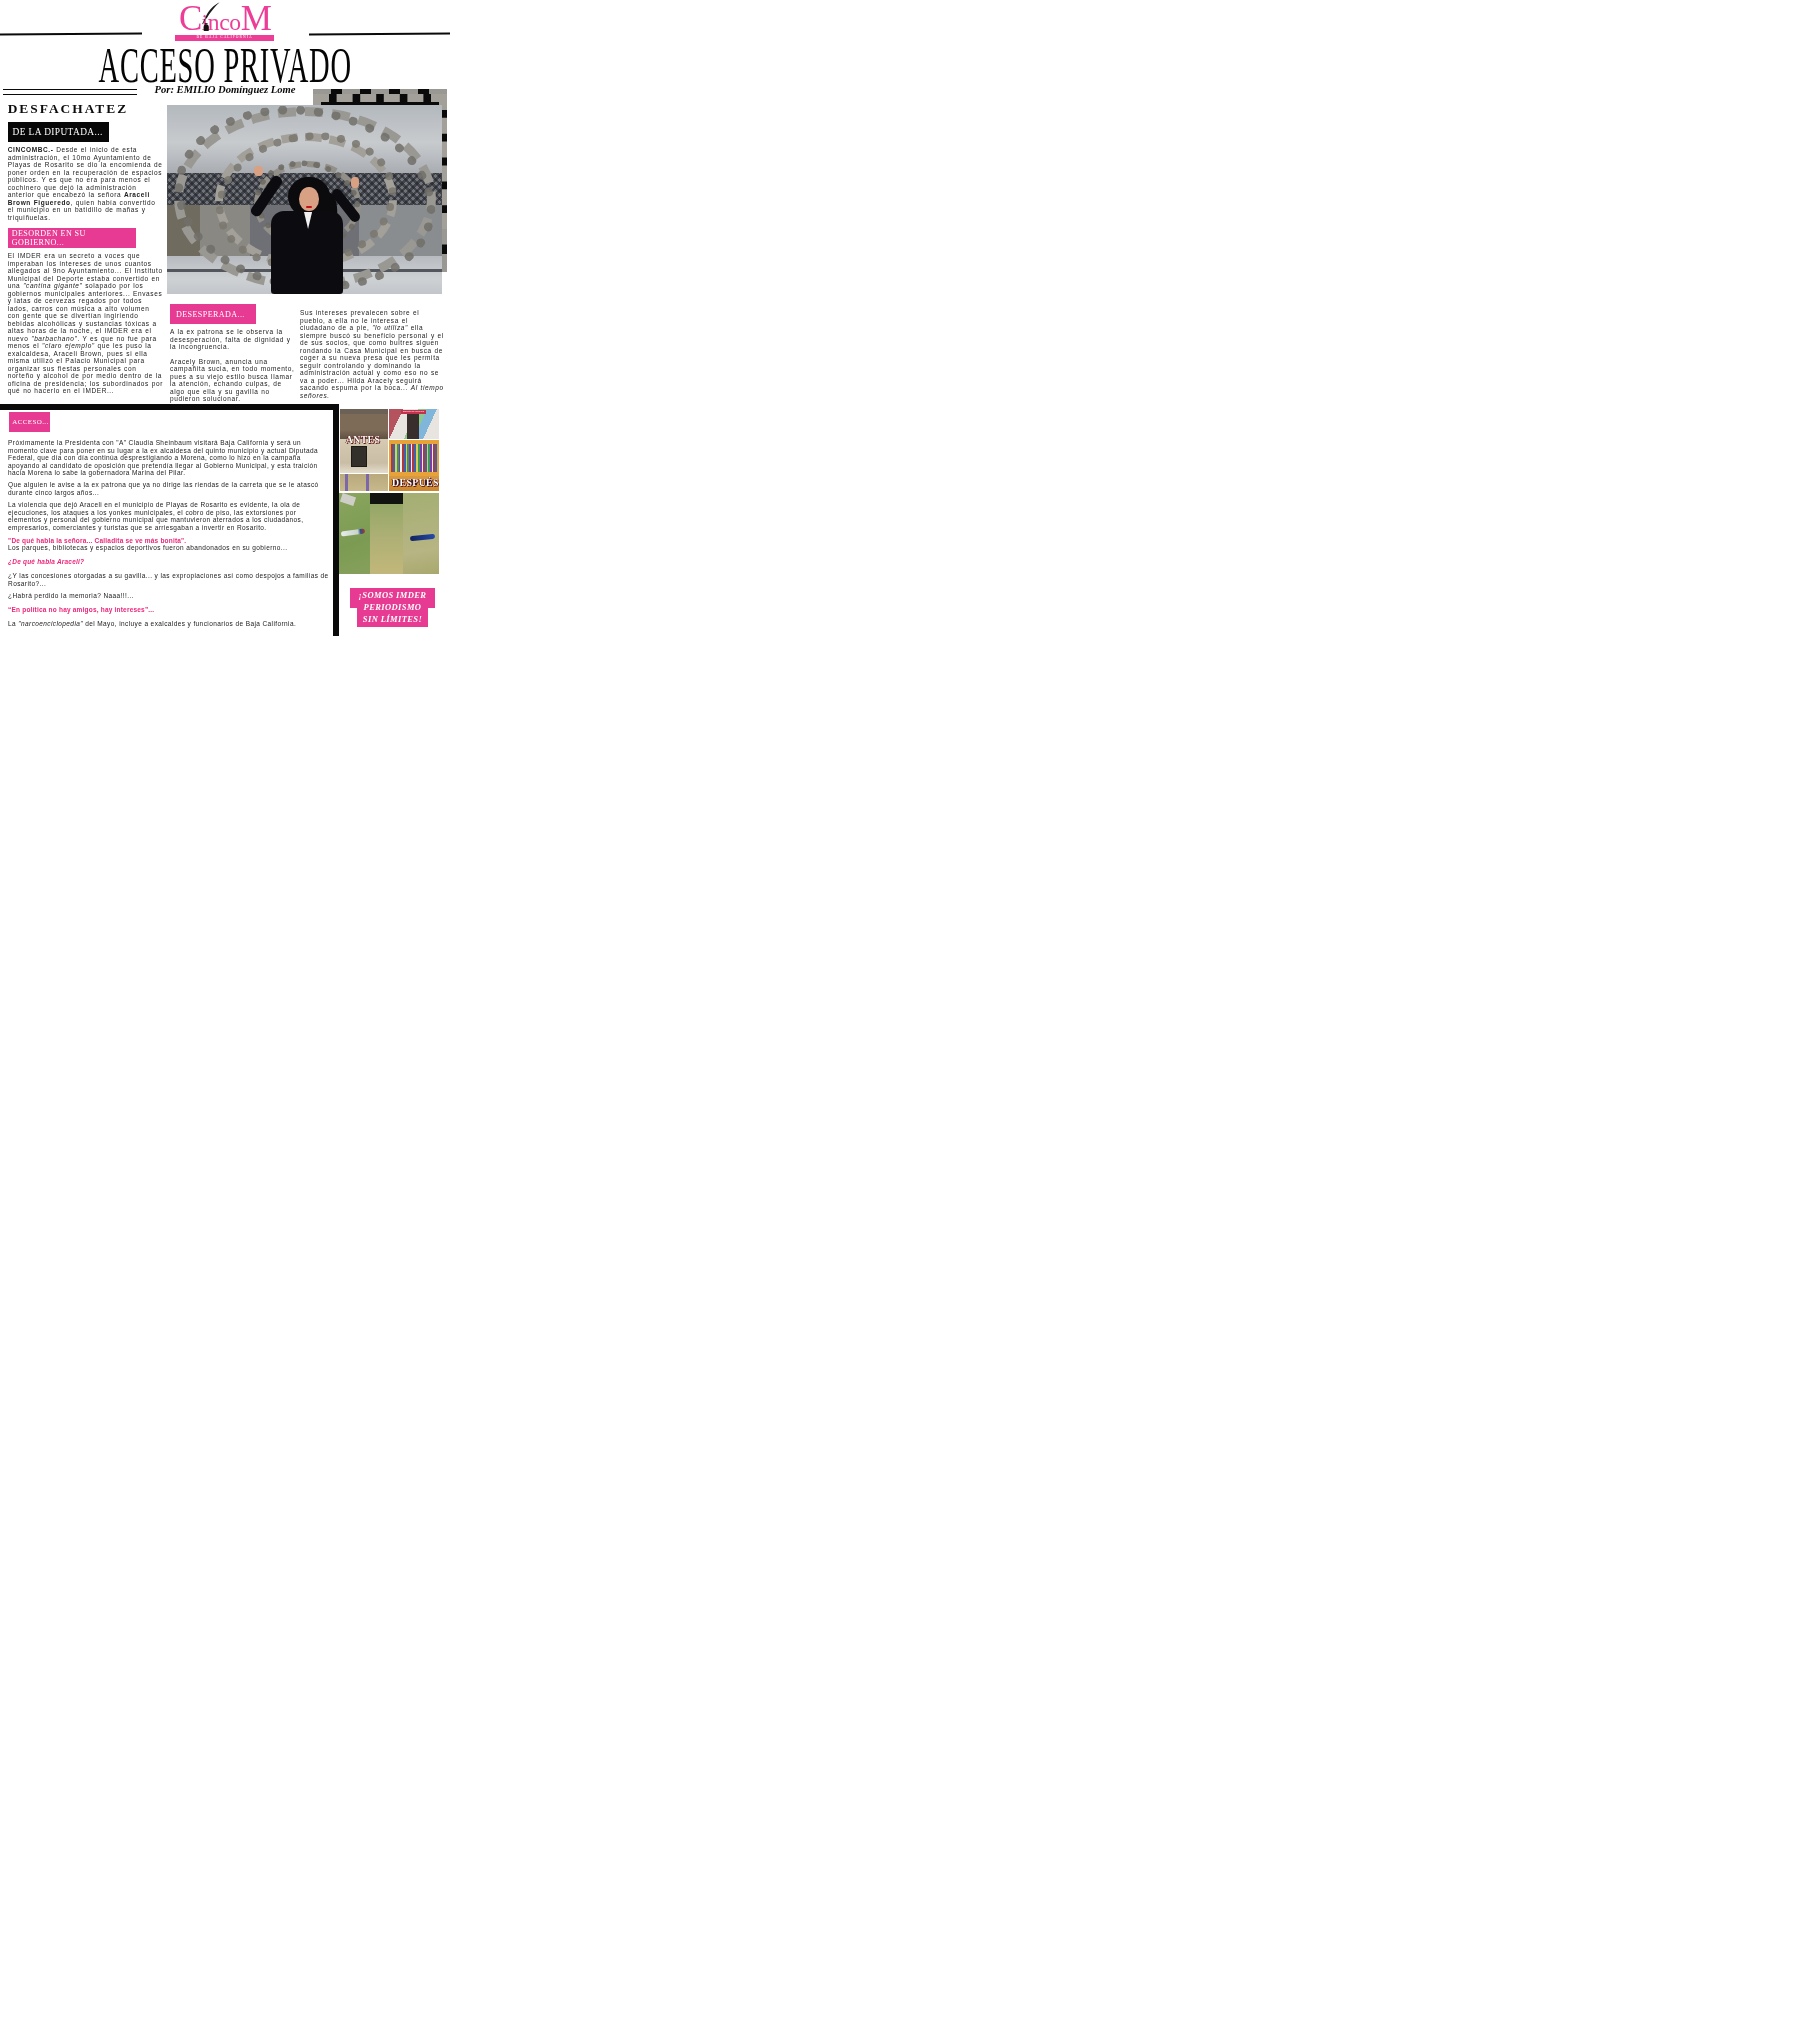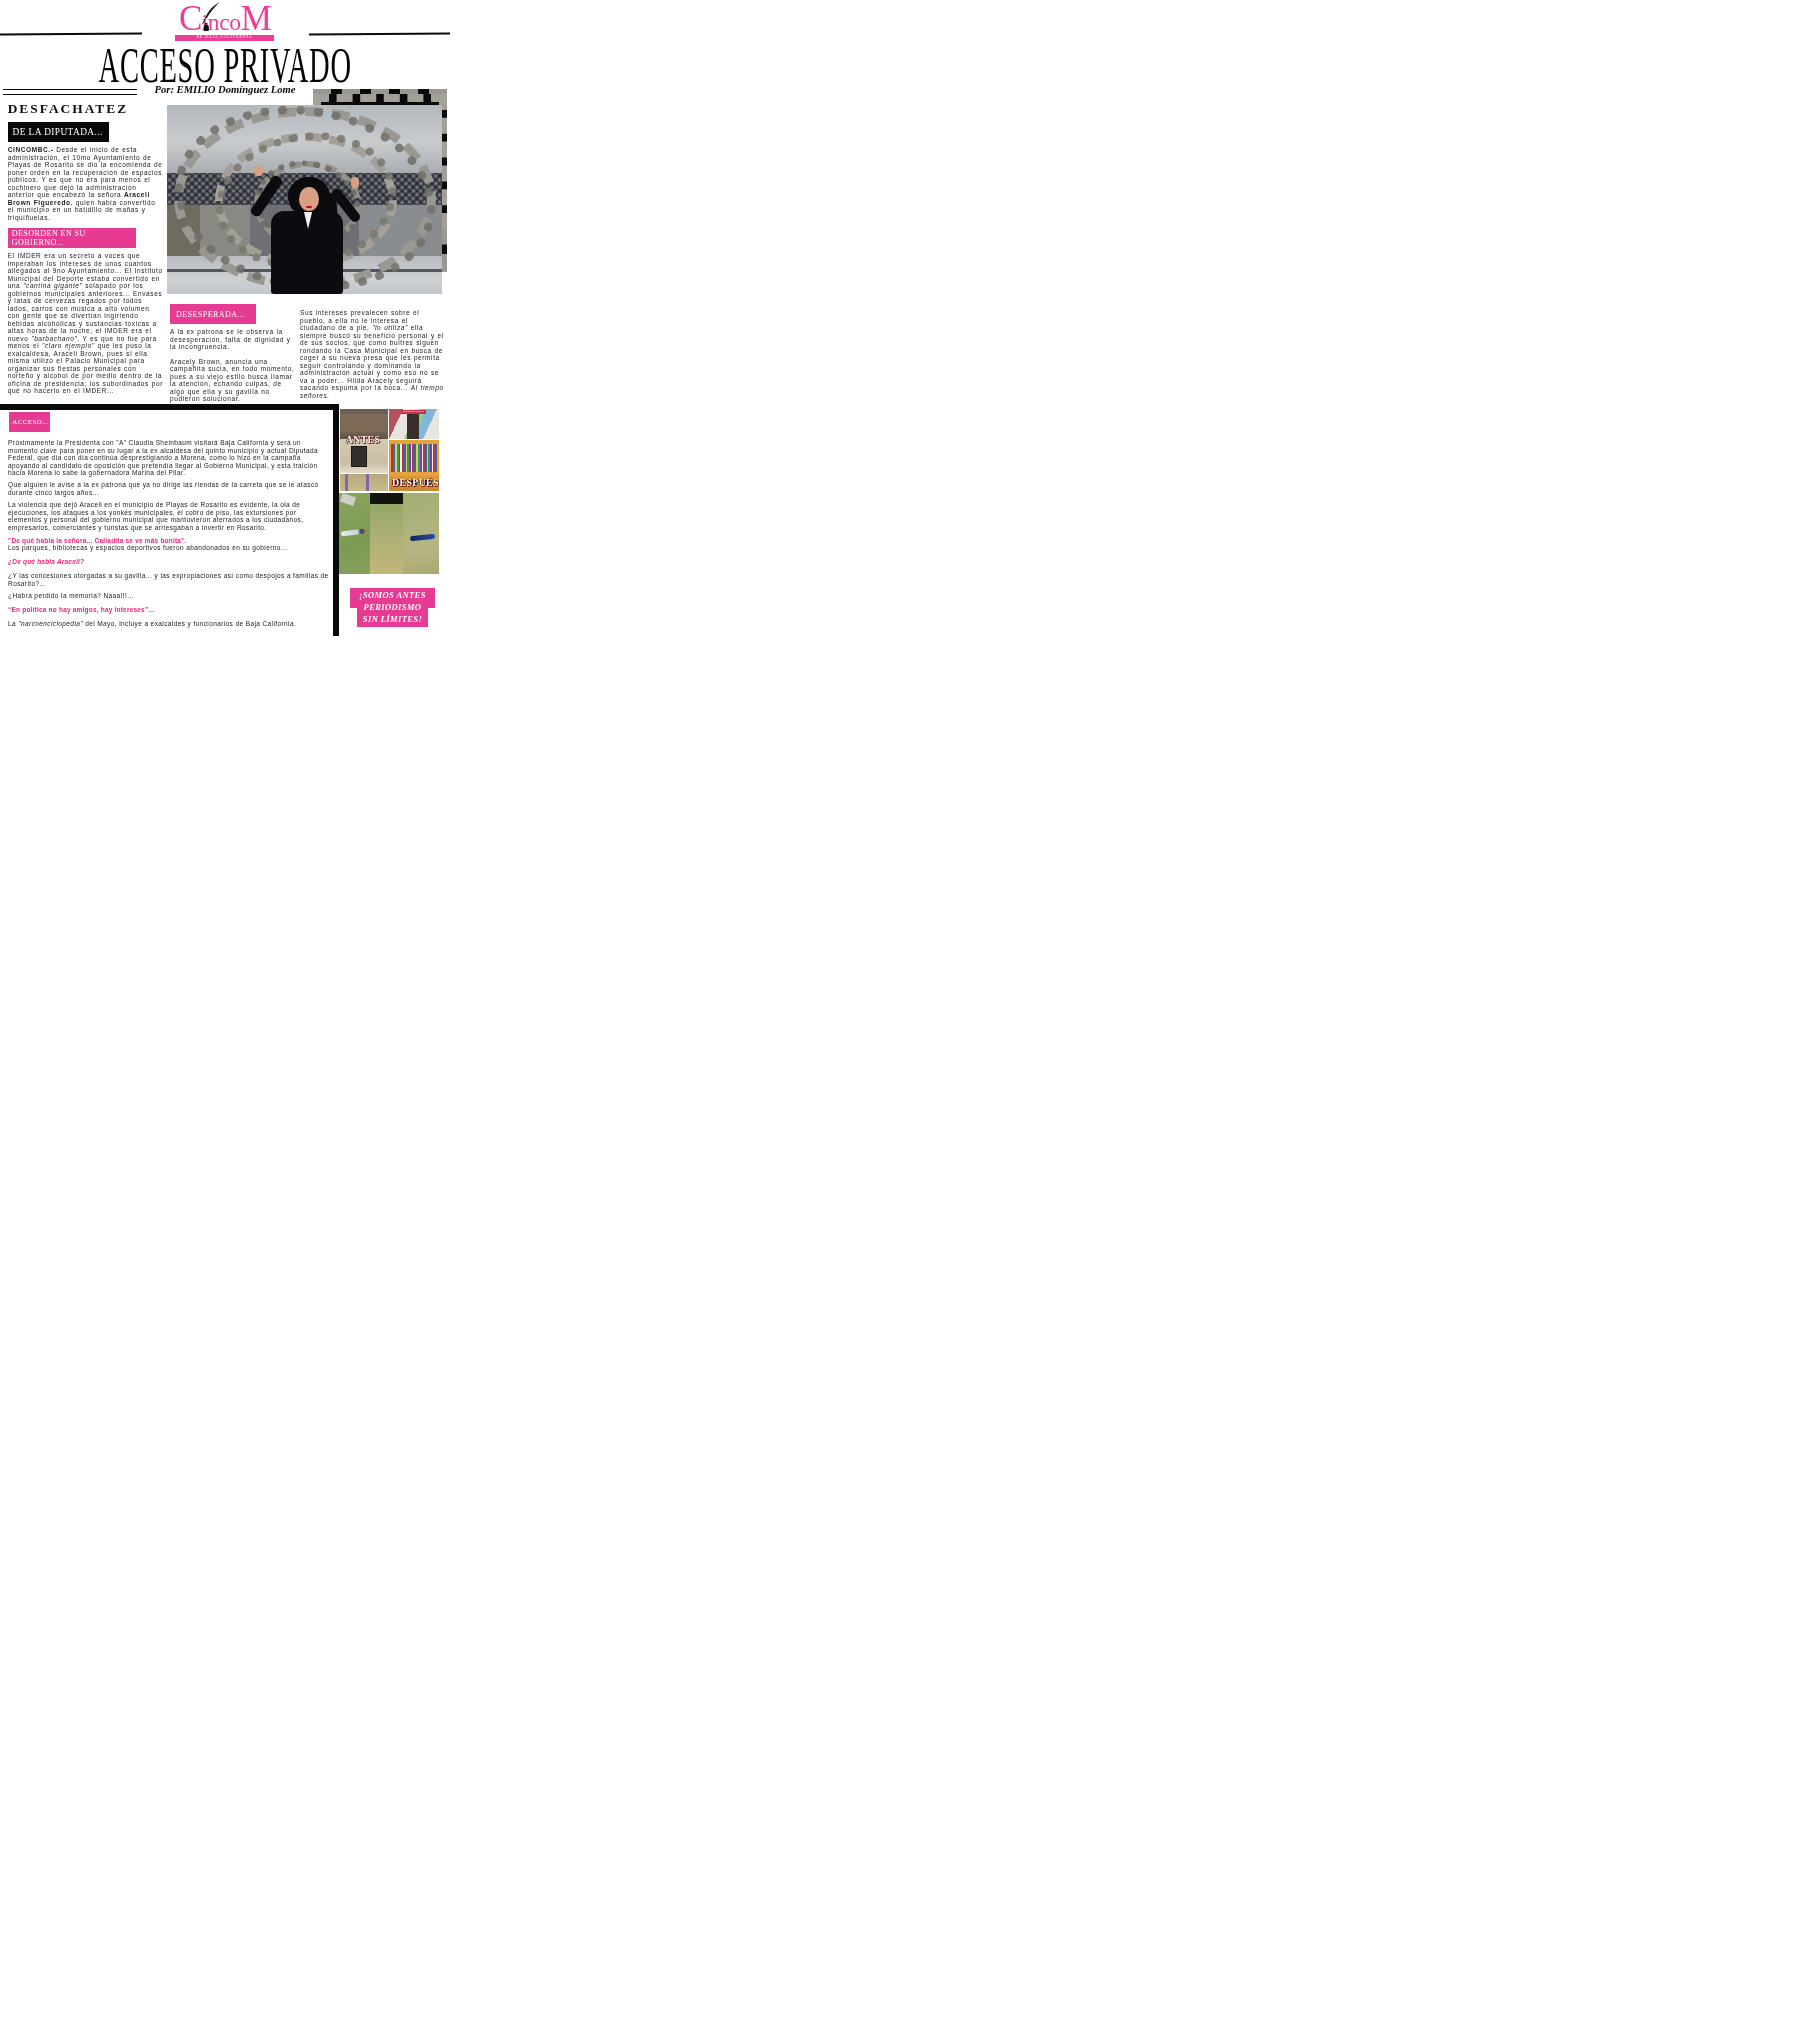--- a/index.html
+++ b/index.html
@@ -287,17 +287,17 @@
     <div class="dark"></div>
   </div>
   <div class="ts ts3">
     <div class="bottle-blue"></div>
   </div>
 </div>
 
 <div class="somos-top"></div>
 <div class="somos-bot"></div>
 <div class="somos-text">
-  <div>¡SOMOS ANTES</div>
+  <div>¡SOMOS IMDER</div>
   <div>PERIODISMO</div>
   <div>SIN LÍMITES!</div>
 </div>
 
 
 </body></html>

